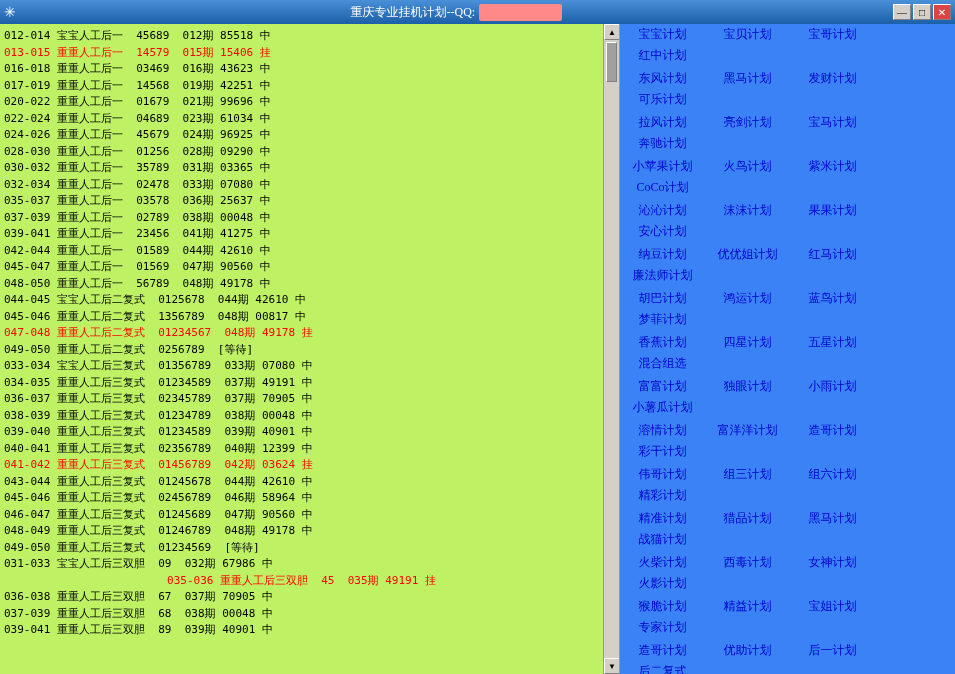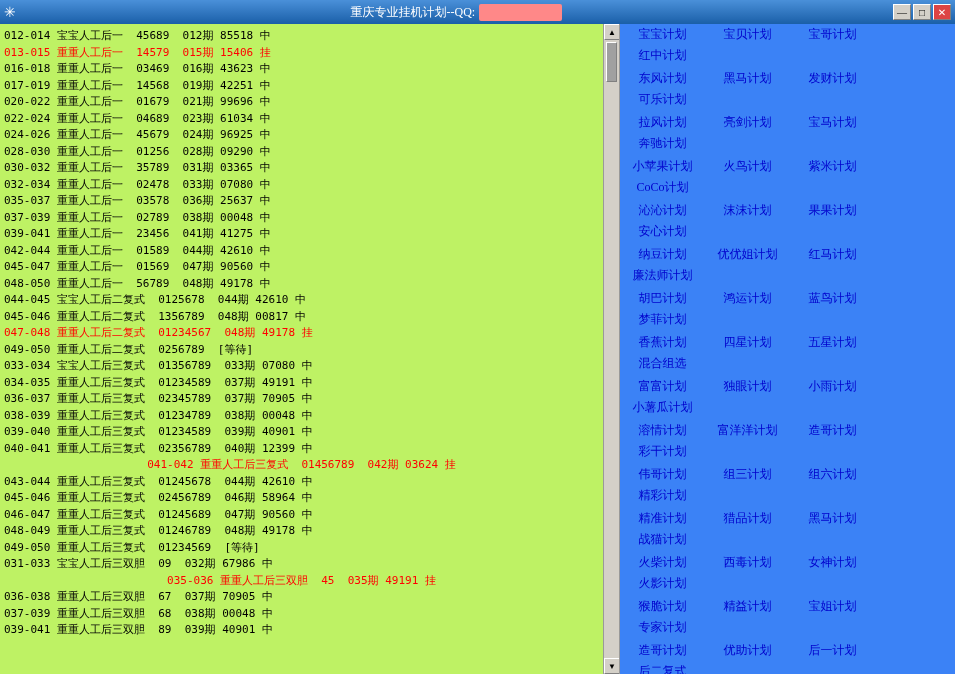--- a/index.html
+++ b/index.html
@@ -176,21 +176,21 @@
         <div class="data-line">045-046 重重人工后二复式  1356789  048期 00817 中</div>
         <div class="data-line" style="color: red;">047-048 重重人工后二复式  01234567  048期 49178 挂</div>
         <div class="data-line">049-050 重重人工后二复式  0256789  [等待]</div>
         <div class="data-line"></div>
         <div class="data-line">033-034 宝宝人工后三复式  01356789  033期 07080 中</div>
         <div class="data-line">034-035 重重人工后三复式  01234589  037期 49191 中</div>
         <div class="data-line">036-037 重重人工后三复式  02345789  037期 70905 中</div>
         <div class="data-line">038-039 重重人工后三复式  01234789  038期 00048 中</div>
         <div class="data-line">039-040 重重人工后三复式  01234589  039期 40901 中</div>
         <div class="data-line">040-041 重重人工后三复式  02356789  040期 12399 中</div>
-        <div class="data-line" style="color: red; text-align: center;">041-042 重重人工后三复式  01456789  042期 03624 挂</div>
+        <div class="data-line" style="color: red;">041-042 重重人工后三复式  01456789  042期 03624 挂</div>
         <div class="data-line">043-044 重重人工后三复式  01245678  044期 42610 中</div>
         <div class="data-line">045-046 重重人工后三复式  02456789  046期 58964 中</div>
         <div class="data-line">046-047 重重人工后三复式  01245689  047期 90560 中</div>
         <div class="data-line">048-049 重重人工后三复式  01246789  048期 49178 中</div>
         <div class="data-line">049-050 重重人工后三复式  01234569  [等待]</div>
         <div class="data-line"></div>
         <div class="data-line">031-033 宝宝人工后三双胆  09  032期 67986 中</div>
         <div class="data-line" style="color: red; text-align: center;">035-036 重重人工后三双胆  45  035期 49191 挂</div>
         <div class="data-line">036-038 重重人工后三双胆  67  037期 70905 中</div>
         <div class="data-line">037-039 重重人工后三双胆  68  038期 00048 中</div>

